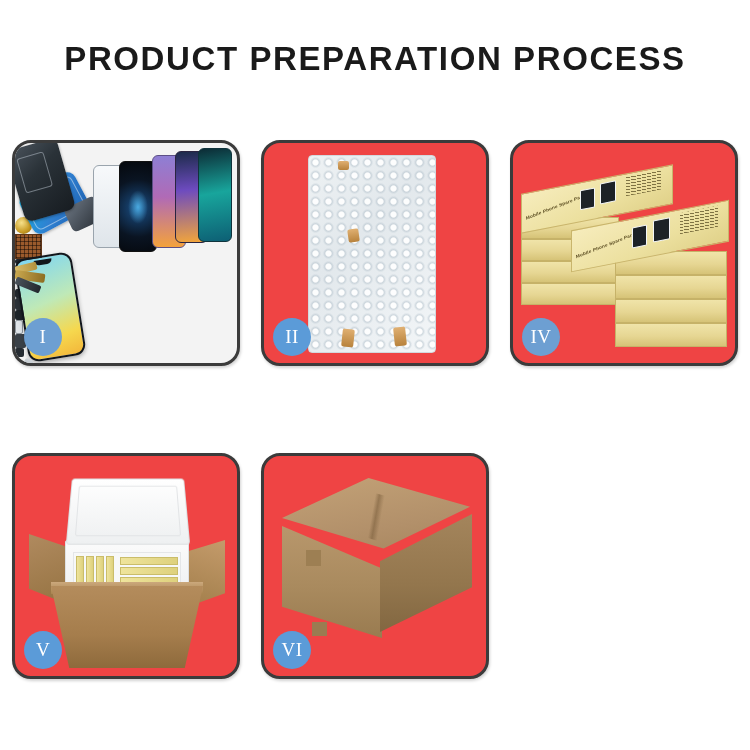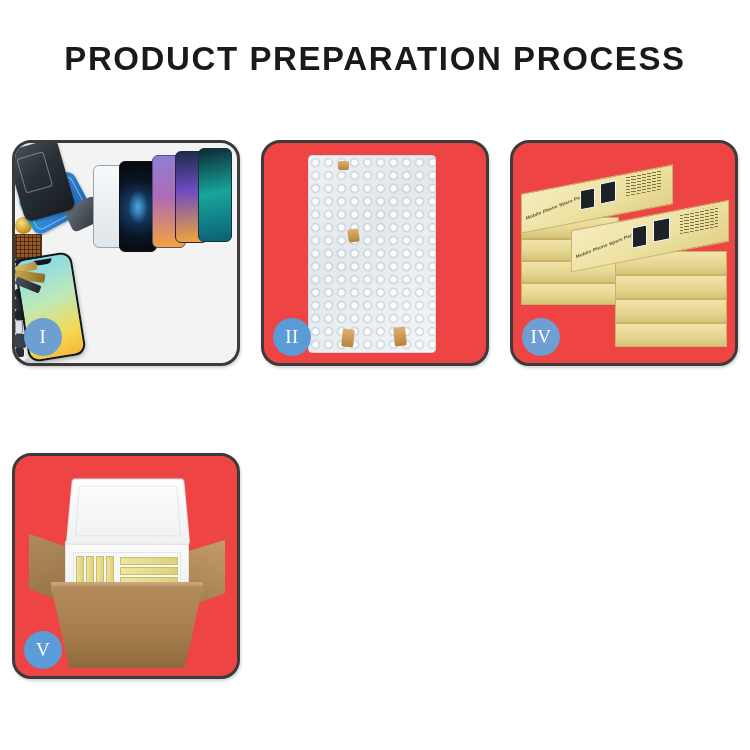--- a/index.html
+++ b/index.html
@@ -482,14 +482,25 @@
         <div class="c5-ybox" style="left:46px; top:24px; width:58px; height:8px;"></div>
         <div class="c5-ybox" style="left:46px; top:34px; width:58px; height:8px;"></div>
       </div>
       <div class="c5-rim"></div>
       <div class="c5-body"></div>
       <div class="c5-foamlid"></div>
     </div>
     <div class="badge">V</div>
   </div>
 
+  <div class="panel">
+    <div class="stage">
+      <div class="c6-top"></div>
+      <div class="c6-seam"></div>
+      <div class="c6-left"></div>
+      <div class="c6-right"></div>
+      <div class="c6-tape1"></div>
+      <div class="c6-tape2"></div>
+    </div>
+    <div class="badge">VI</div>
+  </div>
 
 </div>
 
 </body></html>

